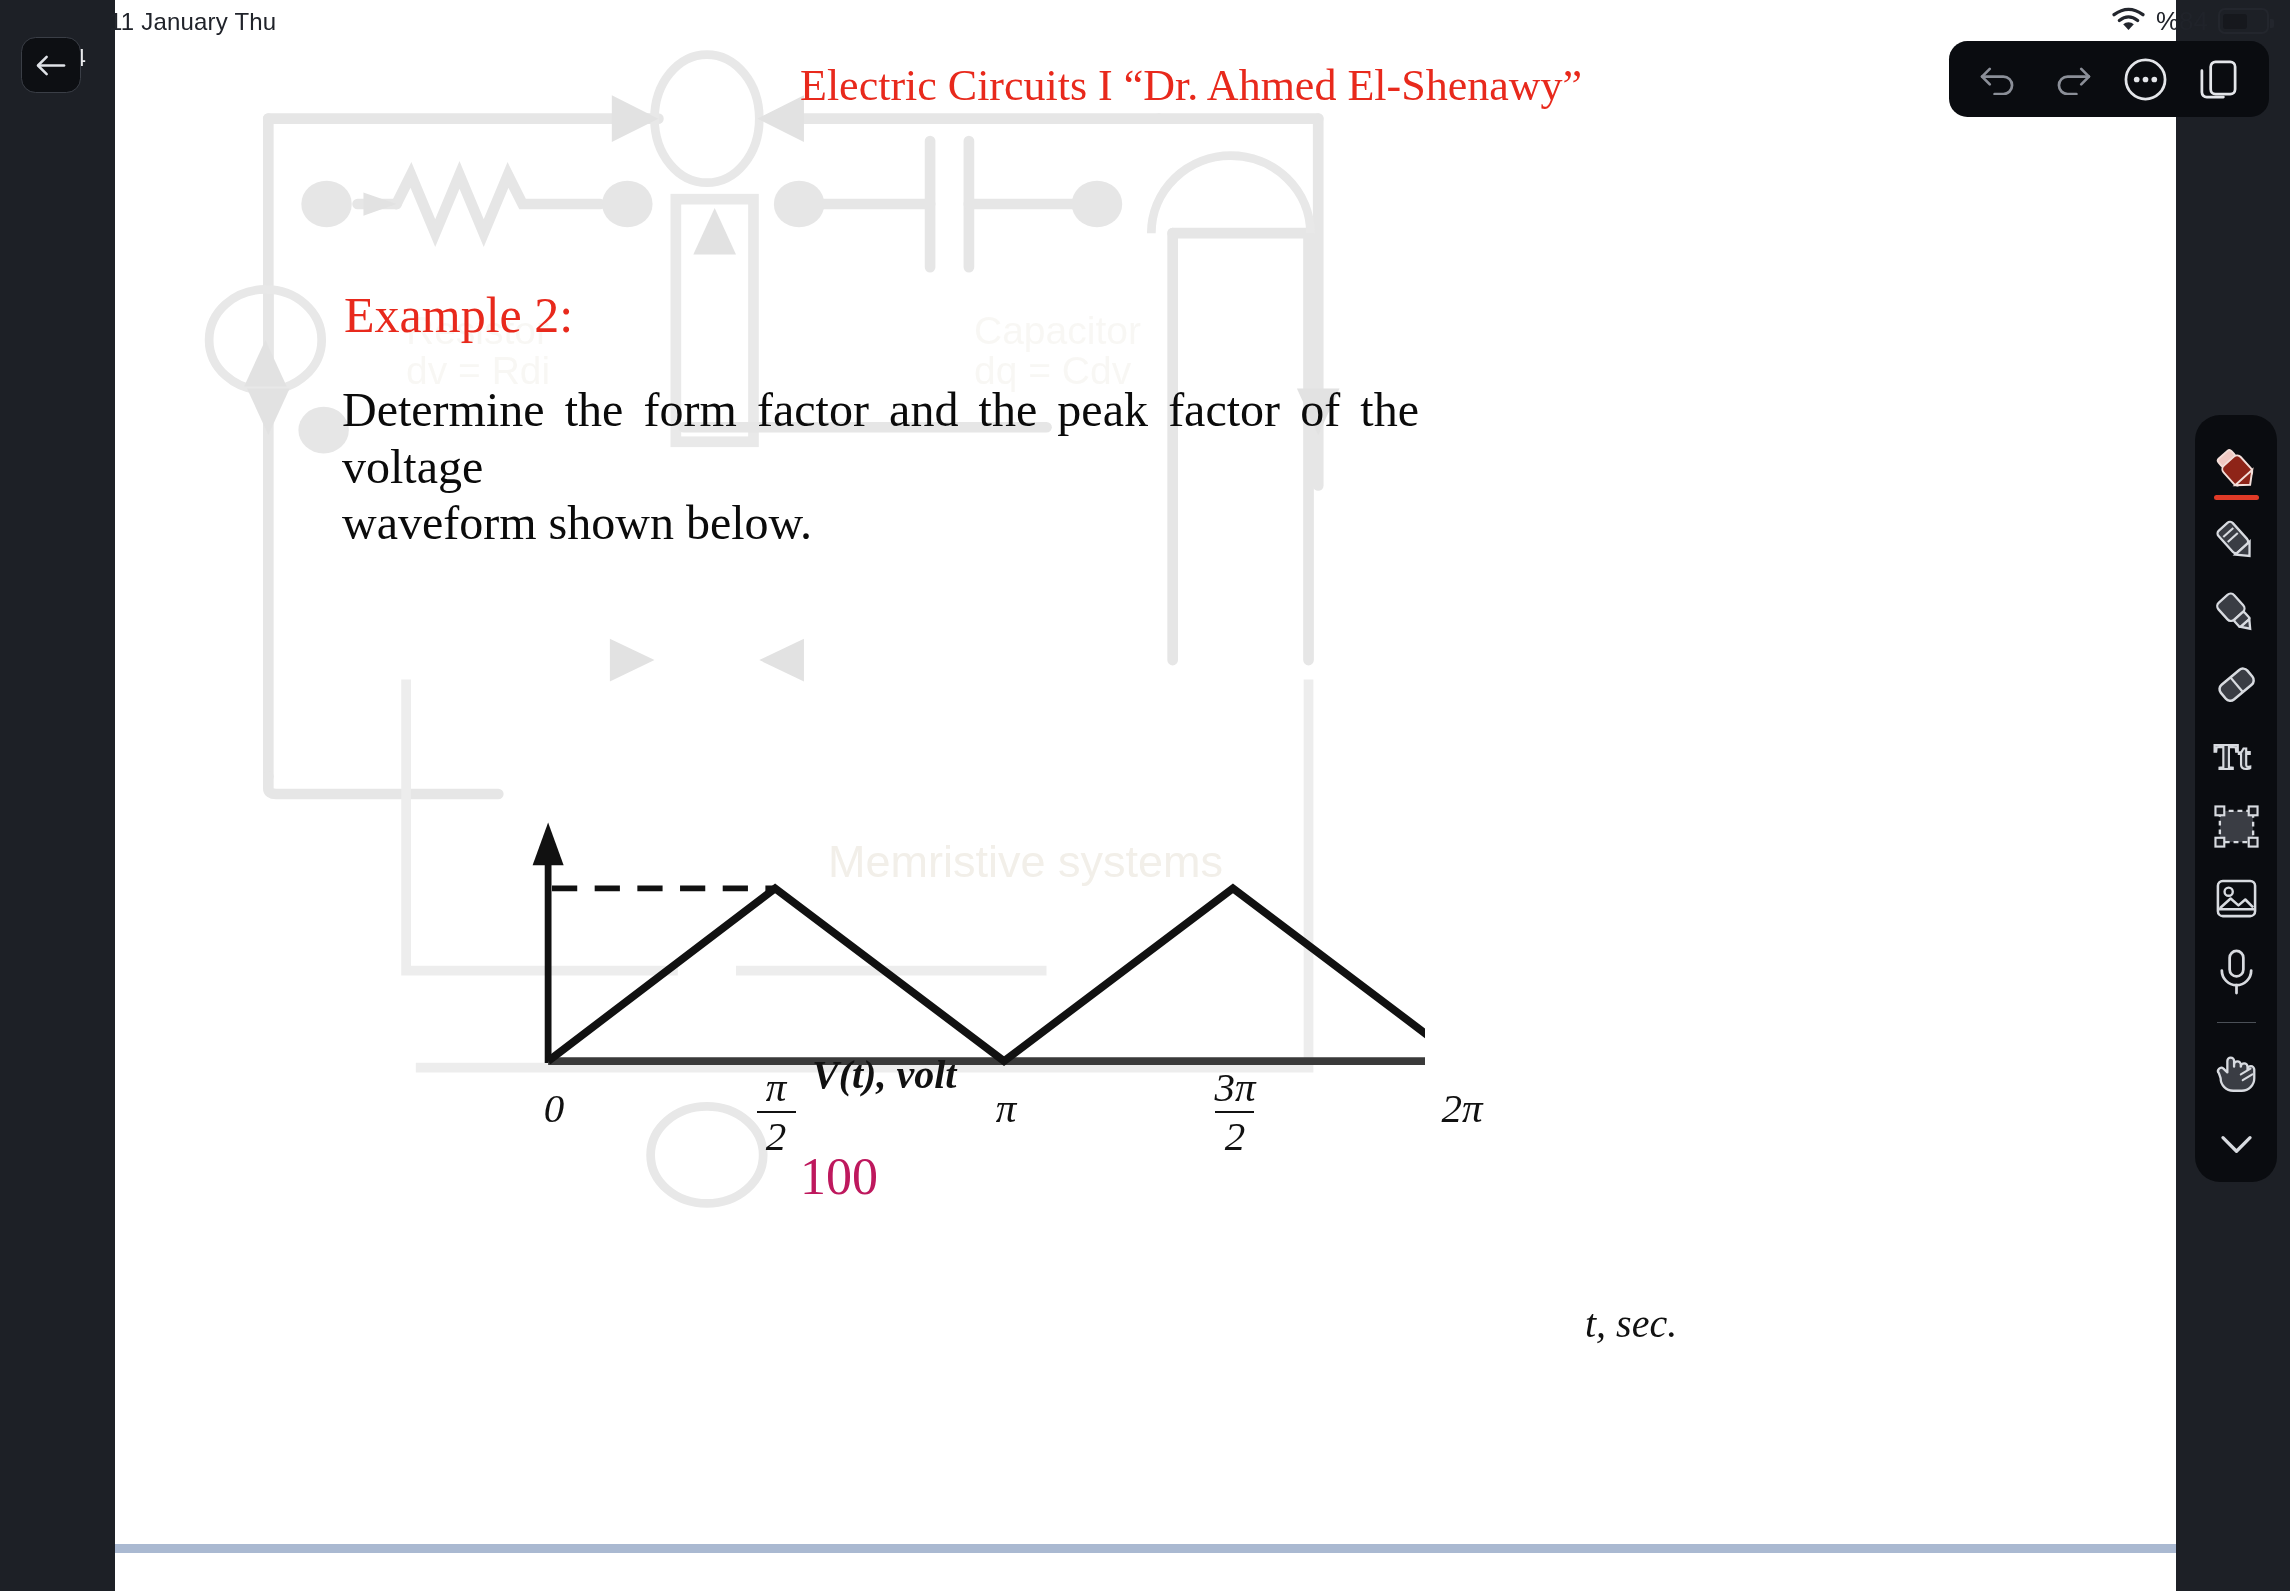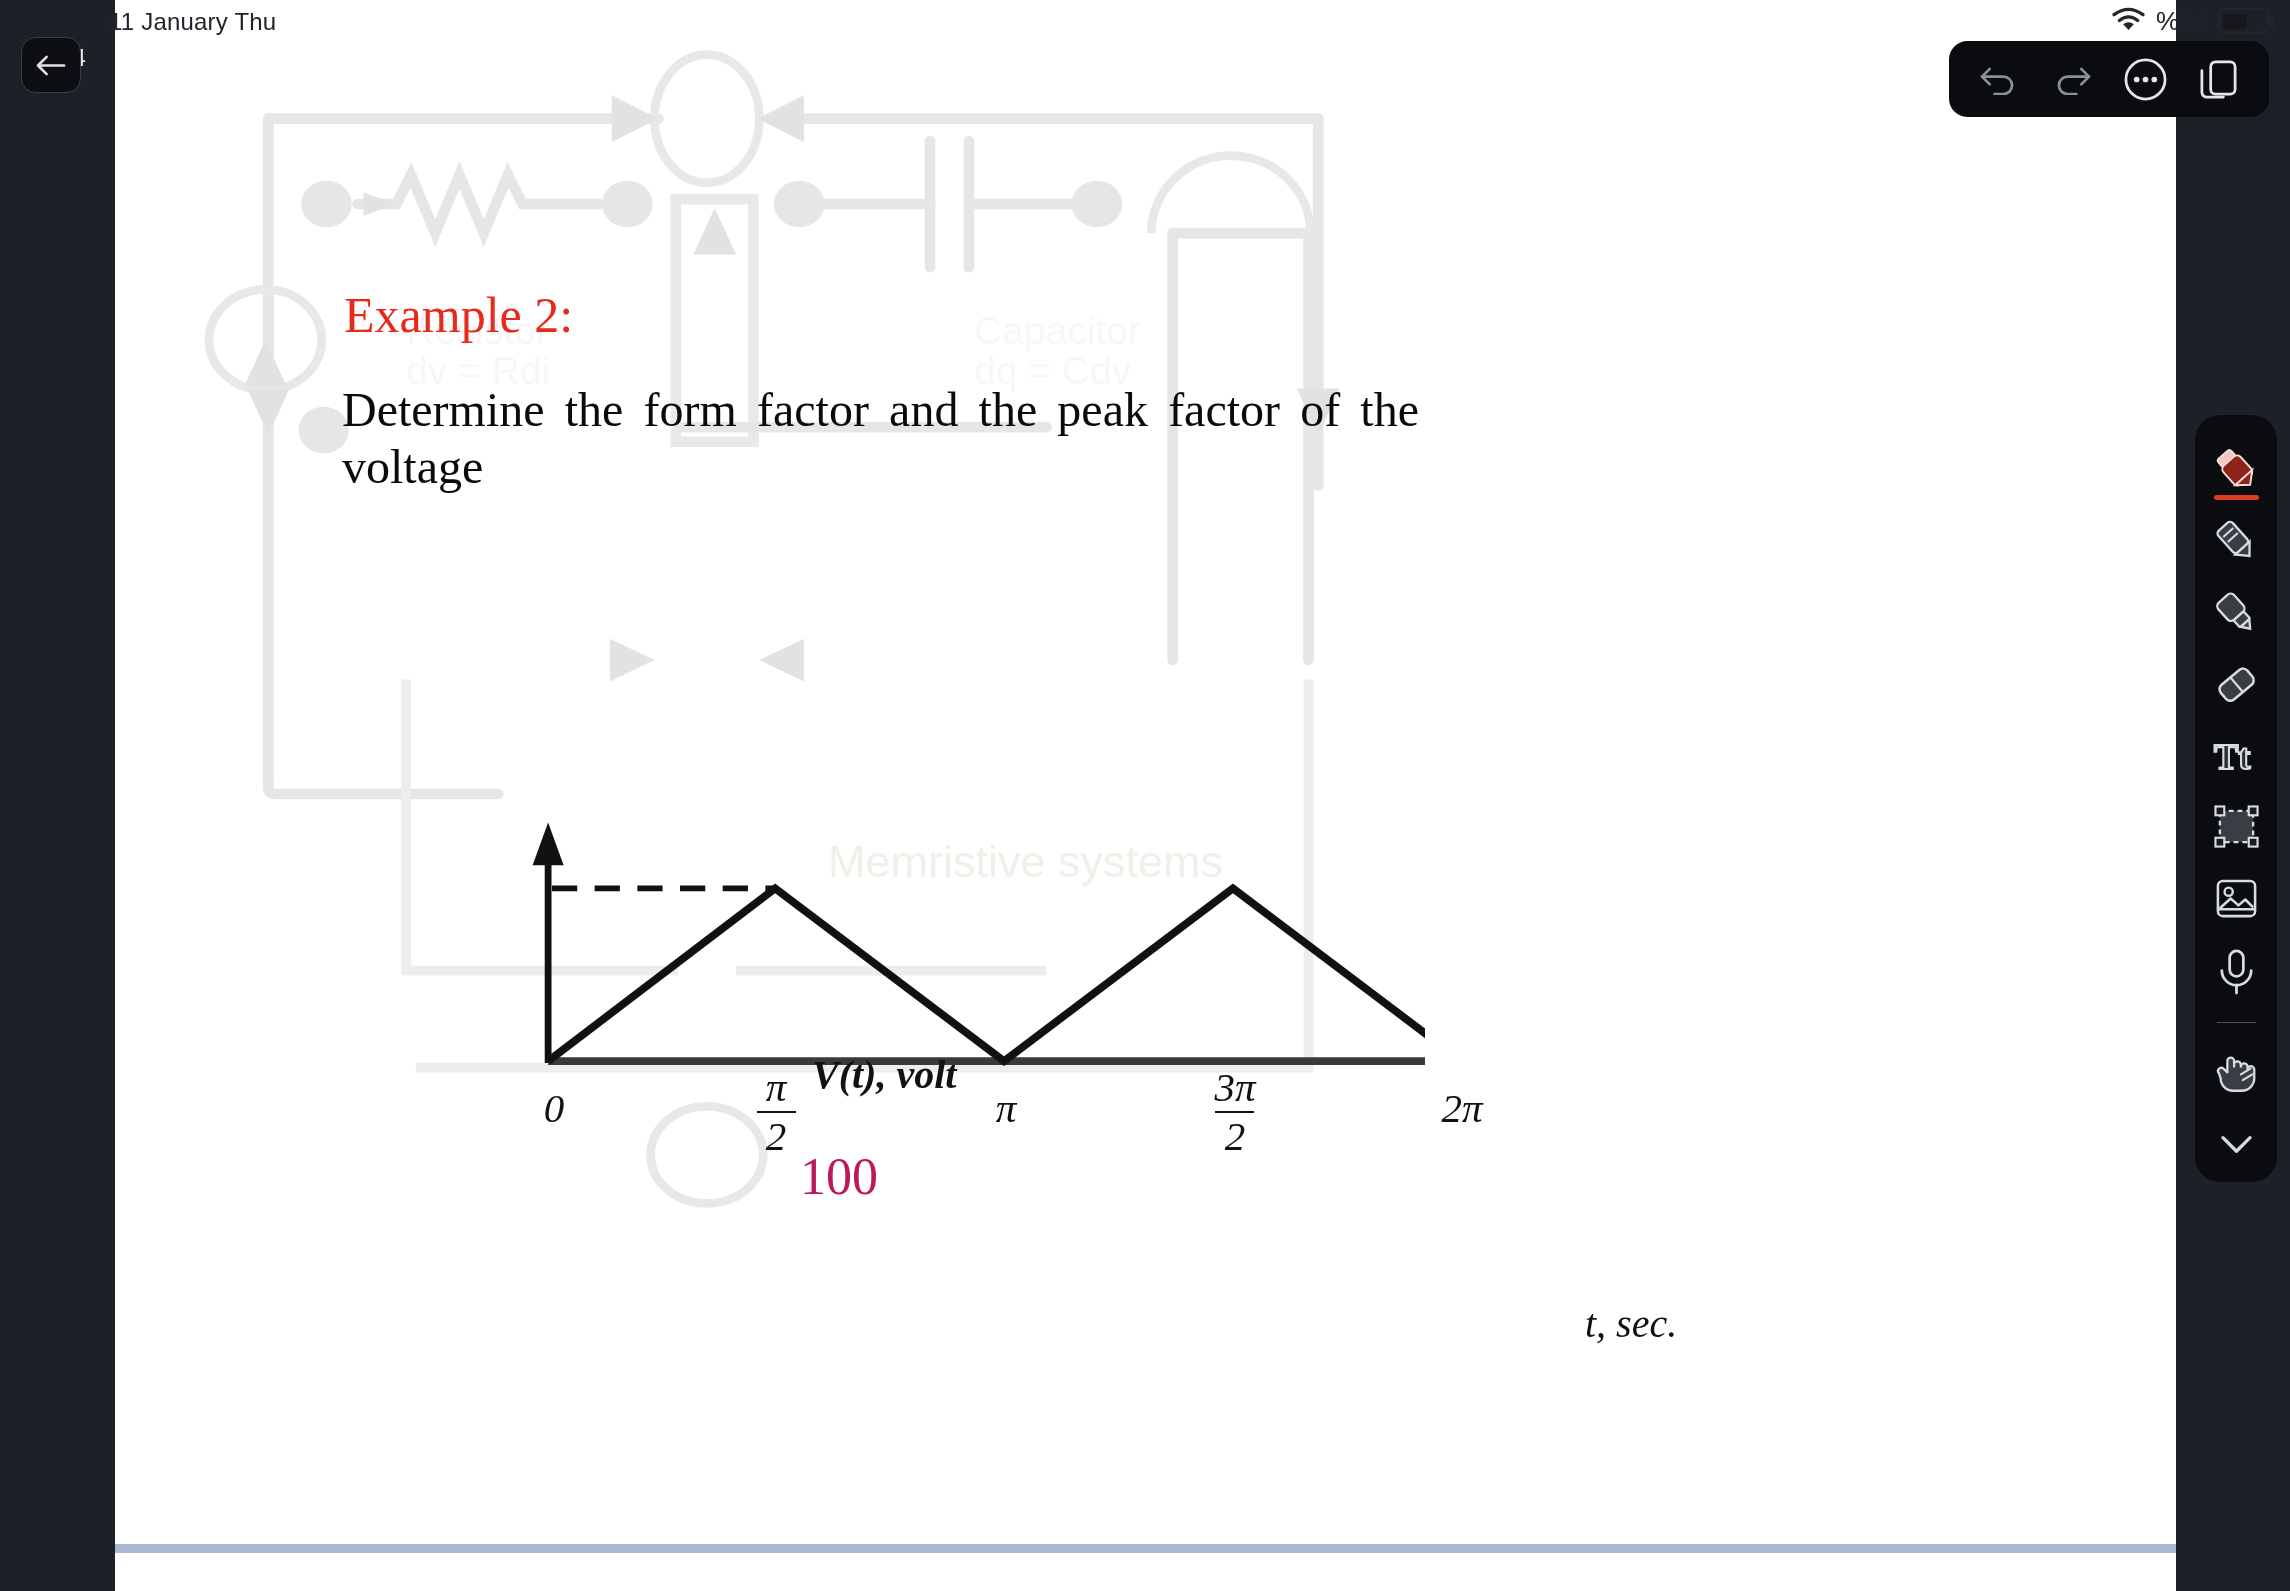--- a/index.html
+++ b/index.html
@@ -197,25 +197,28 @@
           <path d="M310 1100 L1230 1100 L1230 700"></path>
         </g>
       </svg>
       <div class="wm-text" style="left:291px; top:309px; opacity:.55;">Resistor</div>
       <div class="wm-text" style="left:859px; top:309px; opacity:.55;">Capacitor</div>
       <div class="wm-text" style="left:291px; top:349px; opacity:.55;">dv = Rdi</div>
       <div class="wm-text" style="left:859px; top:349px; opacity:.55;">dq = Cdv</div>
       <div class="wm-text" style="left:713px; top:836px; font-size:45px; color:#f2efe9;">Memristive systems</div>
     </div>
 
+    <div style="position:absolute; left:685px; top:60px; font-family:'Liberation Serif',serif;
+                font-size:44px; color:#e8291c; white-space:nowrap;">Electric Circuits I  “Dr. Ahmed El-Shenawy”</div>
 
     <div class="example-title">Example 2:</div>
 
     <div class="body-text">
       <div>Determine the form factor and the peak factor of the voltage</div>
+      <div class="last">waveform shown below.</div>
     </div>
 
     <div class="figure">
 
       <div class="fig-label-v">V(t), volt</div>
       <div class="fig-label-100">100</div>
       <div class="fig-label-t">t, sec.</div>
 
       <svg width="970" height="679" viewBox="0 0 1000 700">
 

